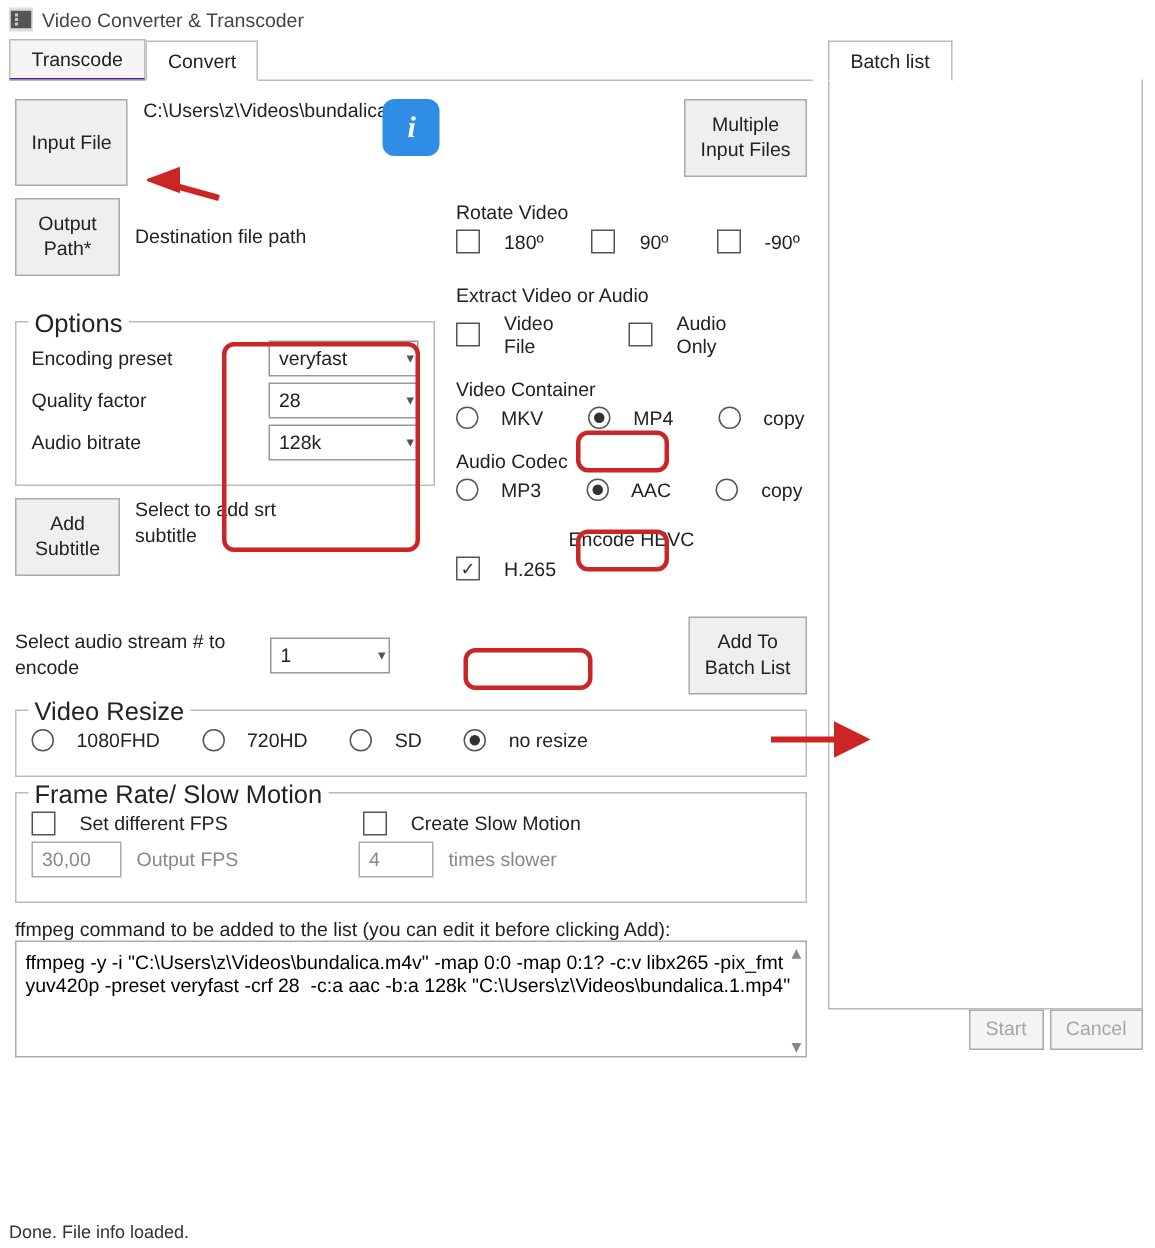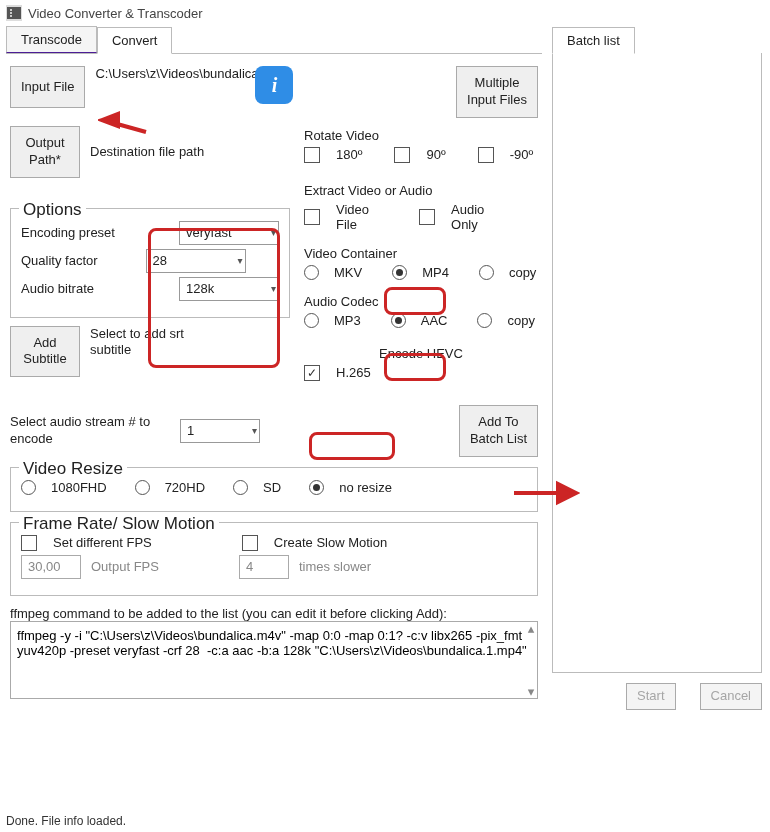--- a/index.html
+++ b/index.html
@@ -58,21 +58,21 @@
 
 <div class="main">
   <div class="left">
     <div class="tabs">
       <div class="tab inactive">Transcode</div>
       <div class="tab">Convert</div>
     </div>
 
     <div class="panel">
       <div class="row" style="align-items:flex-start;">
-        <div class="btn" style="height:42px; display:flex; align-items:center;">Input File</div>
+        <div class="btn" style="height:58px; display:flex; align-items:center;">Input File</div>
         <div style="width:150px; line-height:1.3;">C:\Users\z\Videos\bundalica.m4v</div>
         <div class="info-icon">
             <span class="info-i">i</span>
           </div>
         <div style="flex:1"></div>
         <div class="btn" style="white-space:pre-line; text-align:center;">Multiple
 Input Files</div>
       </div>
 
       <div style="display:flex; gap:14px;">
@@ -86,21 +86,21 @@
 
           <div class="fieldset" style="margin-top:30px;">
             <div class="legend">Options</div>
             <div class="row" style="justify-content:space-between;">
               <span class="lbl">Encoding preset</span>
               <div class="select">
                   <span>veryfast</span>
                   <span class="chev">▾</span>
                 </div>
             </div>
-            <div class="row" style="gap:48px;">
+            <div class="row" style="justify-content:space-between;gap:48px;">
               <span class="lbl">Quality factor</span>
               <div class="select">
                   <span>28</span>
                   <span class="chev">▾</span>
                 </div>
             </div>
             <div class="row" style="justify-content:space-between;">
               <span class="lbl">Audio bitrate</span>
               <div class="select">
                   <span>128k</span>
@@ -235,21 +235,21 @@
           </div>
       </div>
     </div>
   </div>
 
   <div class="right">
     <div class="tabs" style="border-bottom:none;">
       <div class="tab" style="border-bottom:1px solid #fff;">Batch list</div>
     </div>
     <div class="batch-list"></div>
-    <div class="row" style="margin-top:10px; justify-content:flex-end; gap:24px;">
+    <div class="row" style="margin-top:0; justify-content:flex-end; gap:4px;">
       <div class="btn small disabled">Start</div>
       <div class="btn small disabled">Cancel</div>
     </div>
   </div>
 </div>
 
 <div class="red-box" style="left:148px; top:228px; width:132px; height:140px;"></div>
 <div class="red-box" style="left:384px; top:287px; width:62px; height:28px;"></div>
 <div class="red-box" style="left:384px; top:353px; width:62px; height:28px;"></div>
 <div class="red-box" style="left:309px; top:432px; width:86px; height:28px;"></div>

